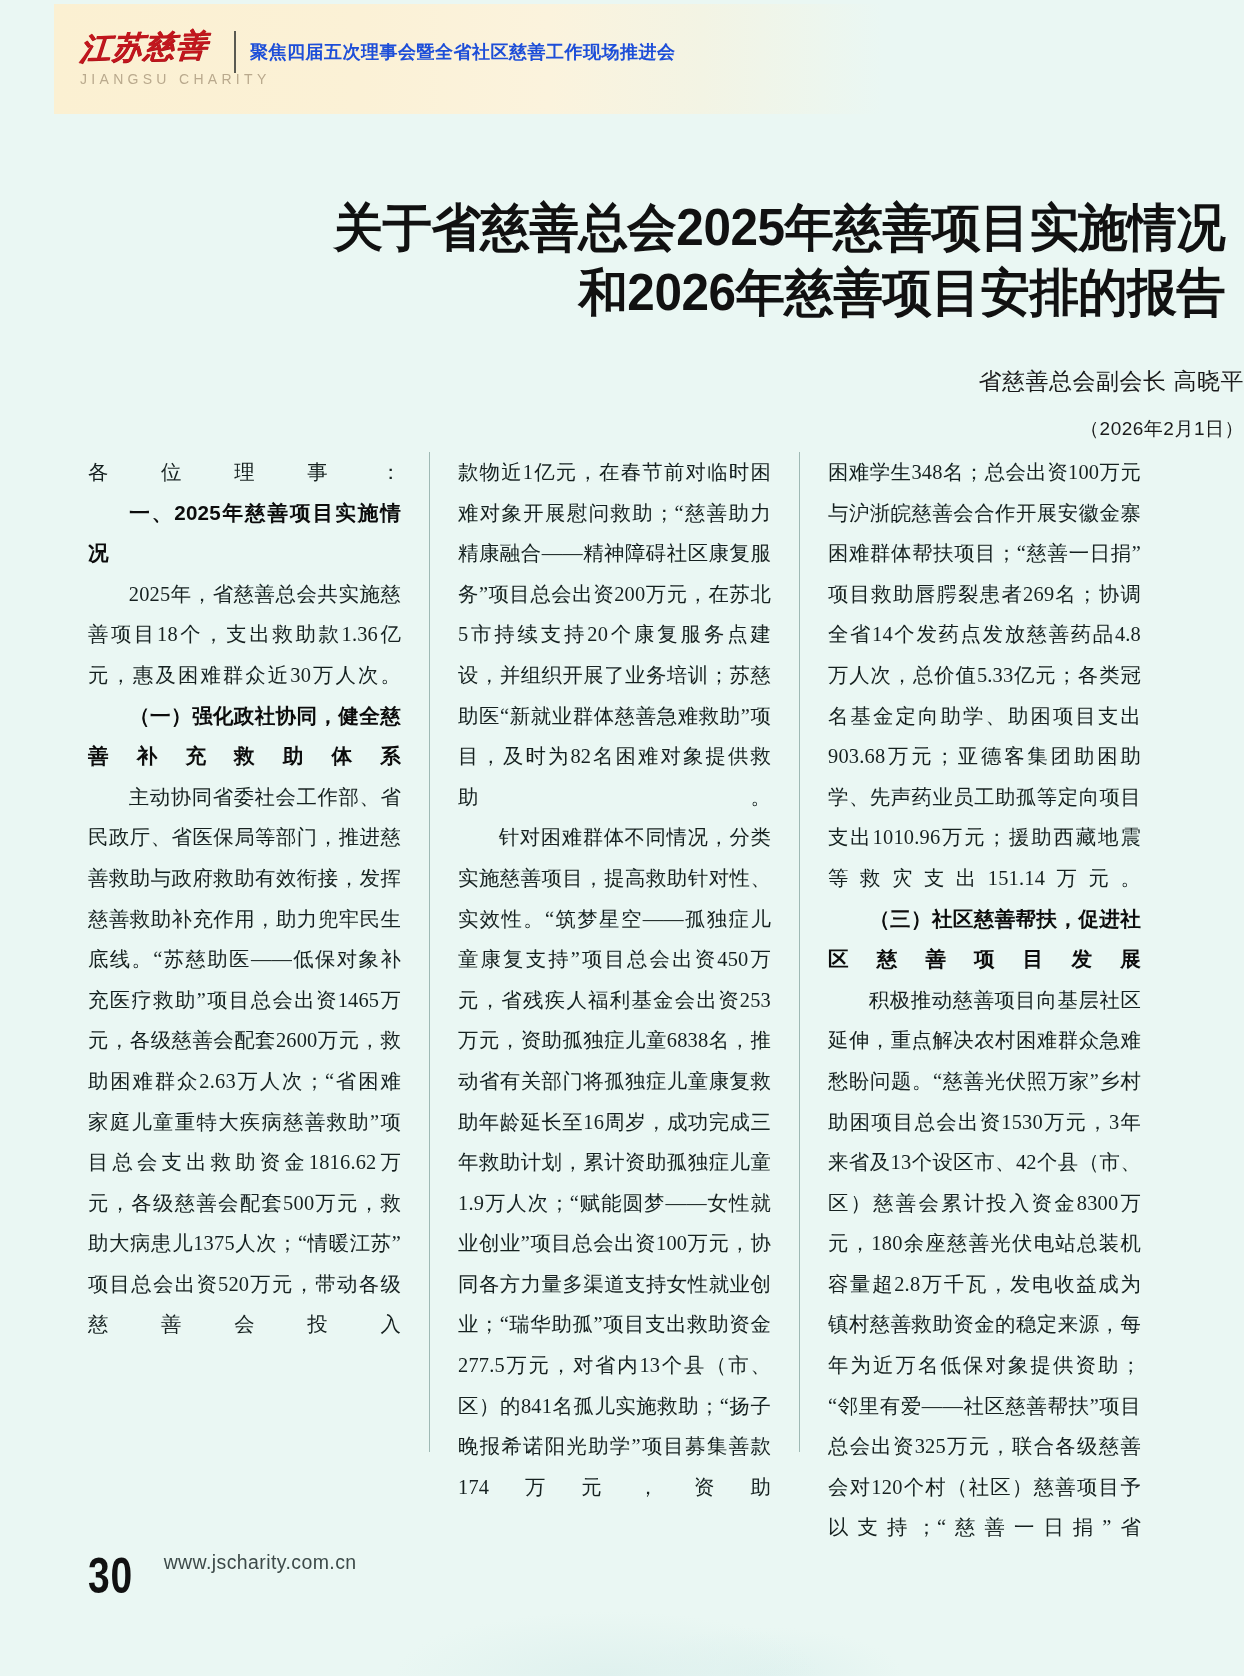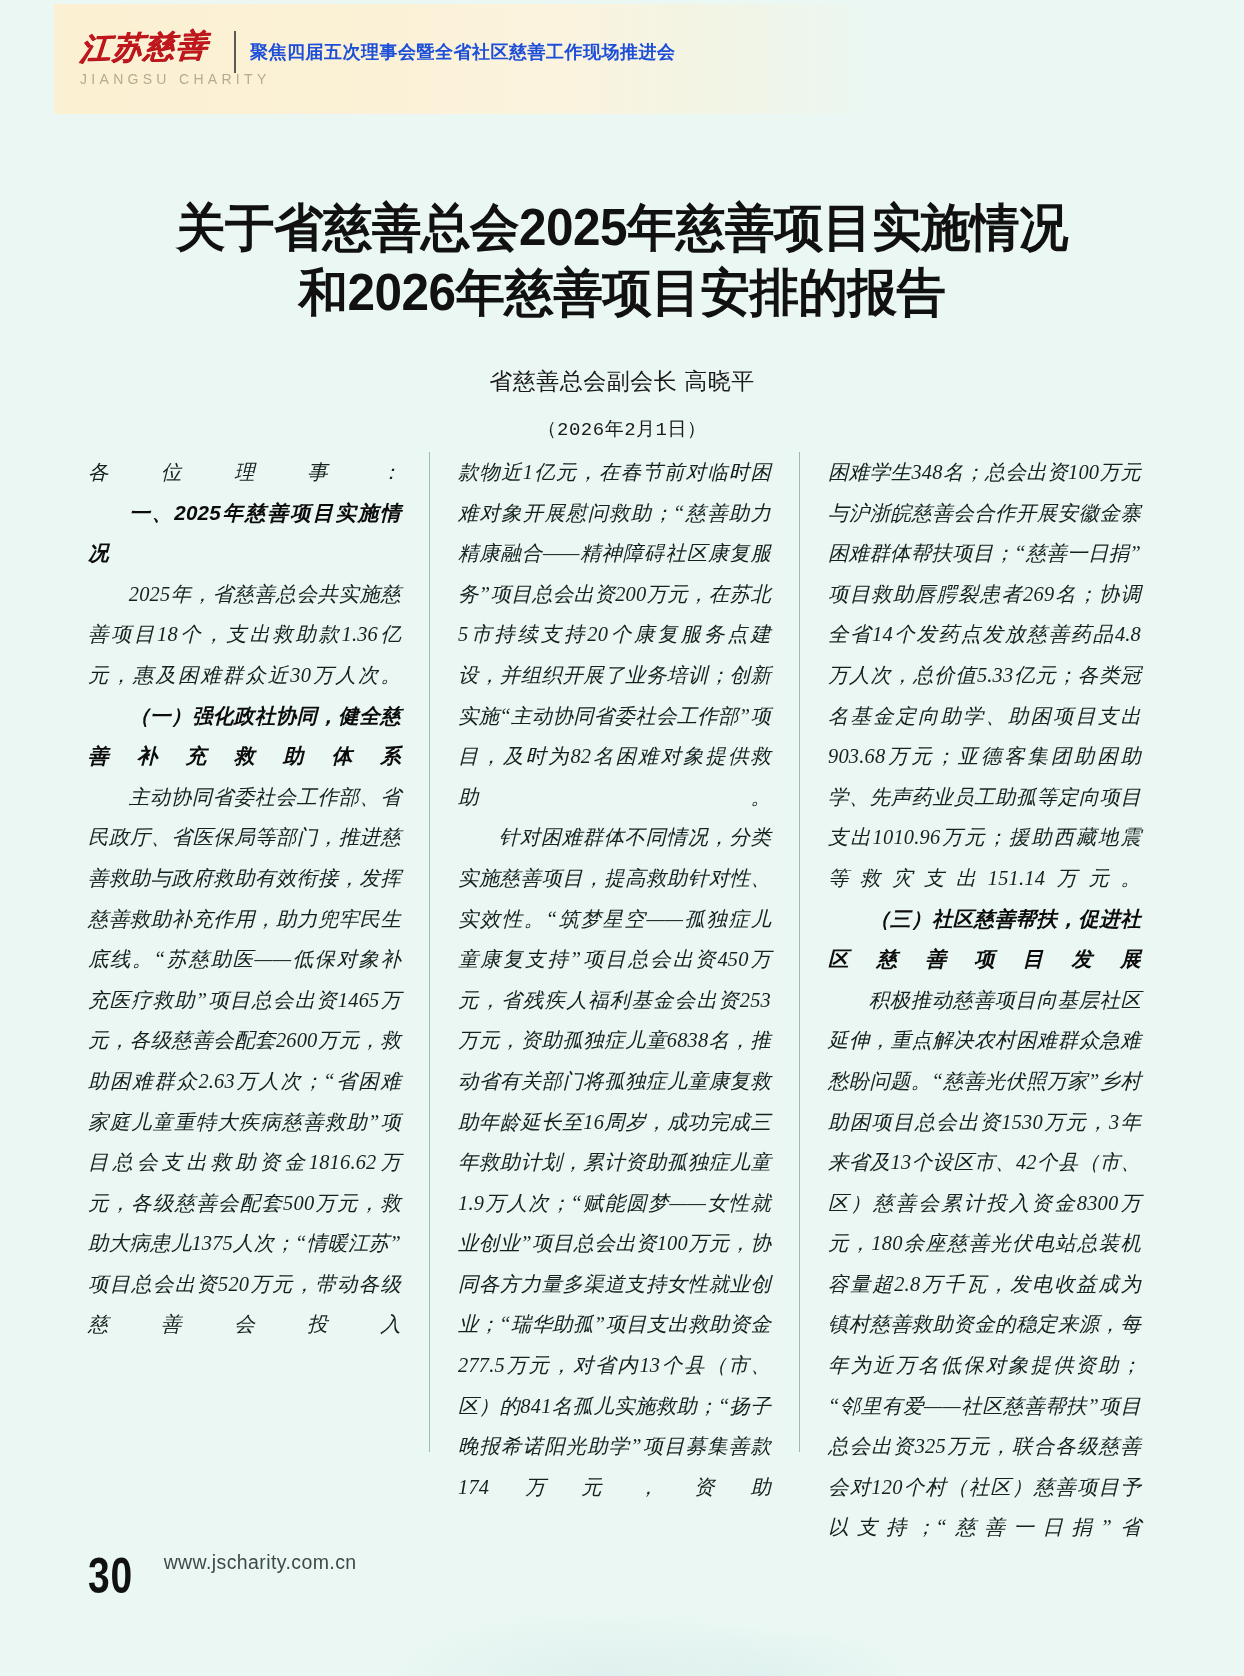--- a/index.html
+++ b/index.html
@@ -99,56 +99,55 @@
     position: relative;
     top: -7px;
   }
 
   
   .article-head {
     position: absolute;
     left: 0;
     top: 196px;
     width: 1244px;
-    text-align: center;
+    text-align: right;
   }
   .article-title {
     font-family: "Liberation Sans", sans-serif;
     font-weight: bold;
     font-size: 51px;
     line-height: 1.27;
     color: #111;
     letter-spacing: -0.5px;
     transform: scaleX(0.97);
   }
   .article-byline {
     font-family: "Liberation Sans", sans-serif;
     font-size: 23px;
     color: #1a1a1a;
     margin-top: 40px;
     letter-spacing: 0.5px;
   }
   .article-date {
-    font-family: Liberation Mono, monospace;
+    font-family: Liberation Sans, sans-serif;
     font-size: 19px;
     color: #1a1a1a;
     margin-top: 19px;
     letter-spacing: 0.5px;
   }
 
   
   .columns {
     position: absolute;
     left: 88px;
     top: 452px;
     width: 1070px;
     height: 1000px;
     display: flex;
     gap: 0;
-    font-style: italic;
   }
   .col {
     width: 313px;
     flex: 0 0 auto;
     position: relative;
   }
   .col + .col {
     padding-left: 28px;
     margin-left: 28px;
     border-left: 1.4px solid #9fb9b4;
@@ -236,21 +235,21 @@
 
 <div class="columns">
   <div class="col">
       <p class="noindent">各位理事：</p>
       <h2>一、2025年慈善项目实施情况</h2>
       <p class="indent">2025年，省慈善总会共实施慈善项目18个，支出救助款1.36亿元，惠及困难群众近30万人次。</p>
       <h3>（一）强化政社协同，健全慈善补充救助体系</h3>
       <p class="indent">主动协同省委社会工作部、省民政厅、省医保局等部门，推进慈善救助与政府救助有效衔接，发挥慈善救助补充作用，助力兜牢民生底线。“苏慈助医——低保对象补充医疗救助”项目总会出资1465万元，各级慈善会配套2600万元，救助困难群众2.63万人次；“省困难家庭儿童重特大疾病慈善救助”项目总会支出救助资金1816.62万元，各级慈善会配套500万元，救助大病患儿1375人次；“情暖江苏”项目总会出资520万元，带动各级慈善会投入</p>
     </div>
   <div class="col">
-      <p class="noindent">款物近1亿元，在春节前对临时困难对象开展慰问救助；“慈善助力精康融合——精神障碍社区康复服务”项目总会出资200万元，在苏北5市持续支持20个康复服务点建设，并组织开展了业务培训；创新实施“主动协同省委社会工作部”项目，及时为82名困难对象提供救助。</p>
+      <p class="noindent">款物近1亿元，在春节前对临时困难对象开展慰问救助；“慈善助力精康融合——精神障碍社区康复服务”项目总会出资200万元，在苏北5市持续支持20个康复服务点建设，并组织开展了业务培训；苏慈助医“新就业群体慈善急难救助”项目，及时为82名困难对象提供救助。</p>
       <p class="indent">针对困难群体不同情况，分类实施慈善项目，提高救助针对性、实效性。“筑梦星空——孤独症儿童康复支持”项目总会出资450万元，省残疾人福利基金会出资253万元，资助孤独症儿童6838名，推动省有关部门将孤独症儿童康复救助年龄延长至16周岁，成功完成三年救助计划，累计资助孤独症儿童1.9万人次；“赋能圆梦——女性就业创业”项目总会出资100万元，协同各方力量多渠道支持女性就业创业；“瑞华助孤”项目支出救助资金277.5万元，对省内13个县（市、区）的841名孤儿实施救助；“扬子晚报希诺阳光助学”项目募集善款174万元，资助</p>
     </div>
   <div class="col">
       <p class="noindent">困难学生348名；总会出资100万元与沪浙皖慈善会合作开展安徽金寨困难群体帮扶项目；“慈善一日捐”项目救助唇腭裂患者269名；协调全省14个发药点发放慈善药品4.8万人次，总价值5.33亿元；各类冠名基金定向助学、助困项目支出903.68万元；亚德客集团助困助学、先声药业员工助孤等定向项目支出1010.96万元；援助西藏地震等救灾支出151.14万元。</p>
       <h3>（三）社区慈善帮扶，促进社区慈善项目发展</h3>
       <p class="indent">积极推动慈善项目向基层社区延伸，重点解决农村困难群众急难愁盼问题。“慈善光伏照万家”乡村助困项目总会出资1530万元，3年来省及13个设区市、42个县（市、区）慈善会累计投入资金8300万元，180余座慈善光伏电站总装机容量超2.8万千瓦，发电收益成为镇村慈善救助资金的稳定来源，每年为近万名低保对象提供资助；“邻里有爱——社区慈善帮扶”项目总会出资325万元，联合各级慈善会对120个村（社区）慈善项目予以支持；“慈善一日捐”省</p>
     </div>
 </div>
 
 <div class="footer">

